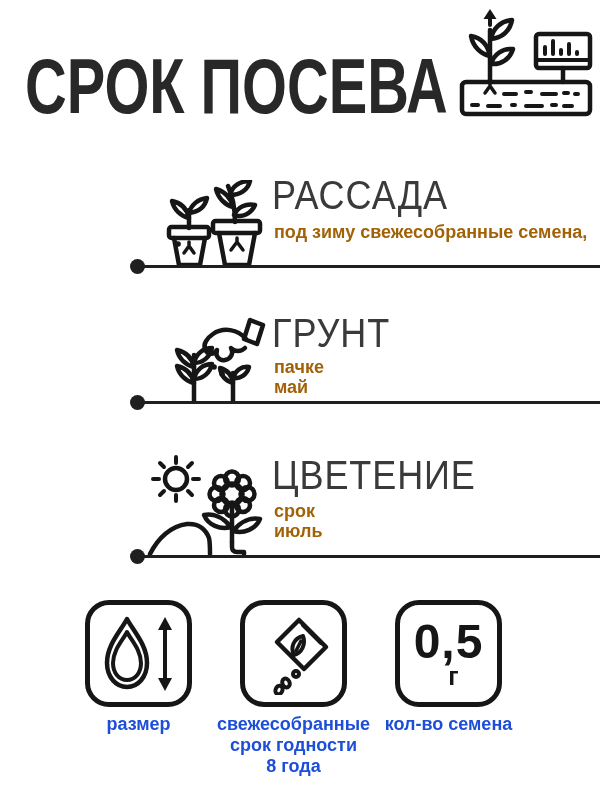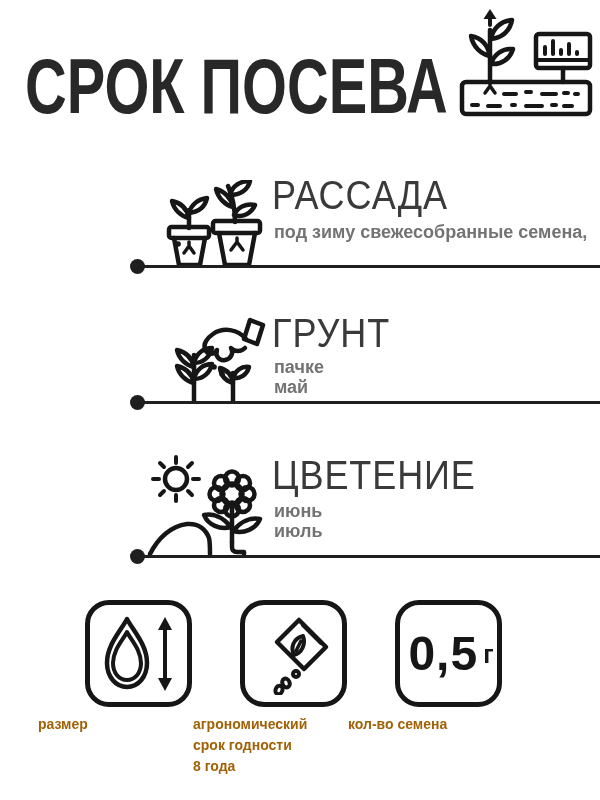--- a/index.html
+++ b/index.html
@@ -12,35 +12,35 @@
     position:absolute;left:25px;top:50px;font-size:78px;line-height:72px;font-weight:700;
     color:#282828;white-space:nowrap;transform:scaleX(0.74);transform-origin:left top;
     letter-spacing:0;
   }
   .hdr-icon{position:absolute;left:458px;top:8px;}
   
   .sec-title{
     position:absolute;font-size:40px;line-height:40px;font-weight:400;color:#3a3a3a;
     white-space:nowrap;transform:scaleX(0.9);transform-origin:left top;letter-spacing:1px;
   }
-  .sec-text{position:absolute;font-size:18px;font-weight:700;color:#737373;white-space:nowrap;}
+  .sec-text{position:absolute;font-size:18px;font-weight:700;color:#a16207;white-space:nowrap;}
   .desc{line-height:17px;}
   .months{line-height:20px;}
   .tl{position:absolute;left:138px;width:462px;height:3px;background:#1f1f1f;}
   .dot{position:absolute;left:130px;width:15px;height:15px;border-radius:50%;background:#1f1f1f;}
   .sec-icon{position:absolute;}
   
   .fact-box{
     position:absolute;top:600px;width:107px;height:107px;box-sizing:border-box;
     border:5px solid #161616;border-radius:24px;background:#fff;
-    display:flex;align-items:center;justify-content:center;
+    display:flex;flex-direction:column;align-items:center;justify-content:center;
   }
   .fact-label{
-    position:absolute;top:714px;width:201px;text-align:left;
-    font-size:14px;line-height:21px;font-weight:700;color:#a16207;
+    position:absolute;top:714px;width:201px;text-align:center;
+    font-size:18px;line-height:21px;font-weight:700;color:#1d4ed8;
   }
   .grams-value{font-size:48px;line-height:44px;font-weight:700;letter-spacing:1px;color:#161616;}
   .grams-unit{font-size:25px;line-height:24px;font-weight:700;transform:translateX(5px);color:#161616;}
   
   .ic path,.ic rect,.ic circle,.ic ellipse{
     stroke:#161616;stroke-width:4.5;fill:none;stroke-linecap:round;stroke-linejoin:round;
   }
   .ic .thin{stroke-width:4;}
   .ic .thinner{stroke-width:3.5;}
   .ic .dotpt{stroke-width:5.5;}
@@ -125,21 +125,21 @@
     <circle cx="101" cy="51" r="7"></circle>
     <circle cx="90" cy="40" r="10.5"></circle>
     <path d="M90,51 V88"></path>
     <path d="M89,73 C81,63 71,59 62,61 C66,71 78,76 89,73 Z"></path>
     <path d="M91,77 C99,67 109,63 118,65 C114,75 102,80 91,77 Z"></path>
     <path d="M8,100 C16,84 29,72 45,70 C57,69 64,76 67,84 C68,88 68,92 68,100"></path>
     <path d="M90,88 V93 C90,97 92,98 95,98 H102 V100"></path>
   </svg>
   <div class="sec-title" style="left:272px;top:455px;">ЦВЕТЕНИЕ</div>
   <div class="sec-text months" style="left:274px;top:501px;">
-    <div>июнь</div>
+    <div>срок</div>
     <div>июль</div>
   </div>
   <div class="tl" style="top:555px;"></div>
   <div class="dot" style="top:549px;"></div>
 
   <div class="fact-box" style="left:85px;">
     <svg class="ic" width="82" height="80" viewBox="0 0 82 80">
       <path d="M29,5 C36,18 49,31 49,49 C49,63 40,73 29,73 C18,73 9,63 9,49 C9,31 22,18 29,5 Z"></path>
       <path class="thin" d="M29,18 C33,26 43,36 43,49 C43,59 37,66 29,66 C21,66 15,59 15,49 C15,36 25,26 29,18 Z"></path>
       <path class="thin" d="M67,15 V65"></path>
@@ -156,21 +156,21 @@
       <path d="M46,7 L73,34 L51,56 L24,29 Z"></path>
       <path class="thin" d="M50,12 L68,30"></path>
       <path class="thin" d="M41,42 C37,34 41,25 50,23 C53,31 49,40 41,42 Z"></path>
       <path class="thinner" d="M43,38 L48,28"></path>
       <circle class="thin" cx="43" cy="61" r="3"></circle>
       <ellipse class="thin" cx="33" cy="70" rx="3.6" ry="4.6" transform="rotate(-25 33 70)"></ellipse>
       <ellipse class="thin" cx="26" cy="77" rx="3.4" ry="4.4" transform="rotate(20 26 77)"></ellipse>
     </svg>
   </div>
   <div class="fact-label" style="left:193px;">
-    <div>агрономический</div>
+    <div>свежесобранные</div>
     <div>срок годности</div>
     <div>8 года</div>
   </div>
 
   <div class="fact-box" style="left:395px;">
     <div class="grams-value">0,5</div>
     <div class="grams-unit">г</div>
   </div>
   <div class="fact-label" style="left:348px;">
     <div>кол-во семена</div>

